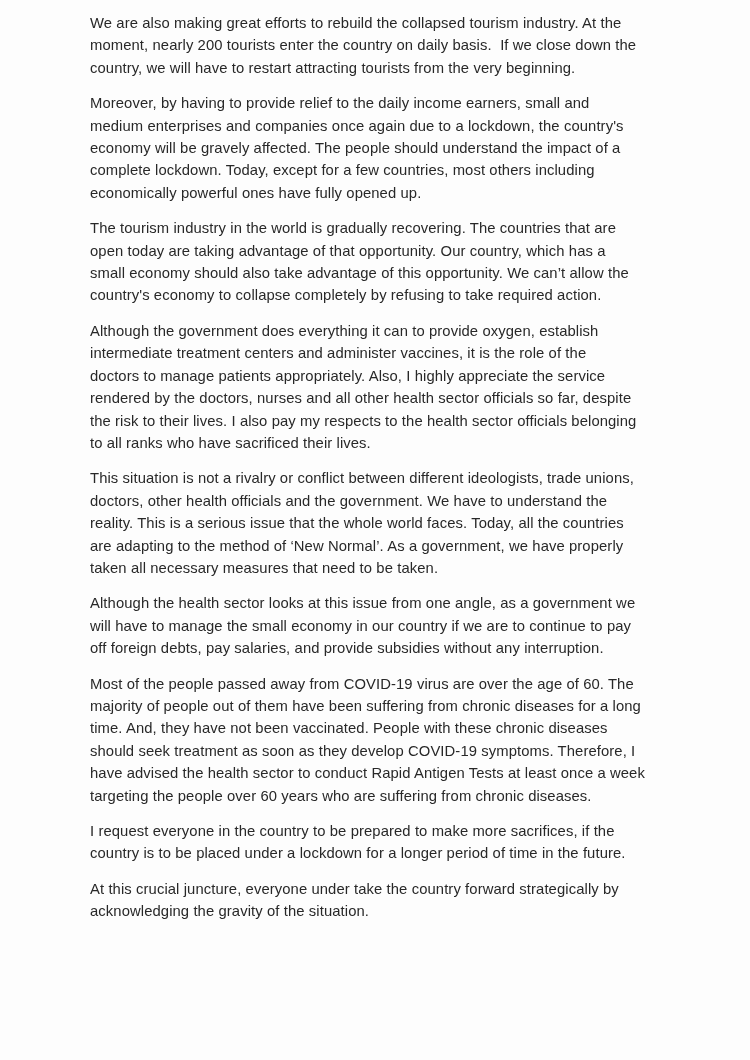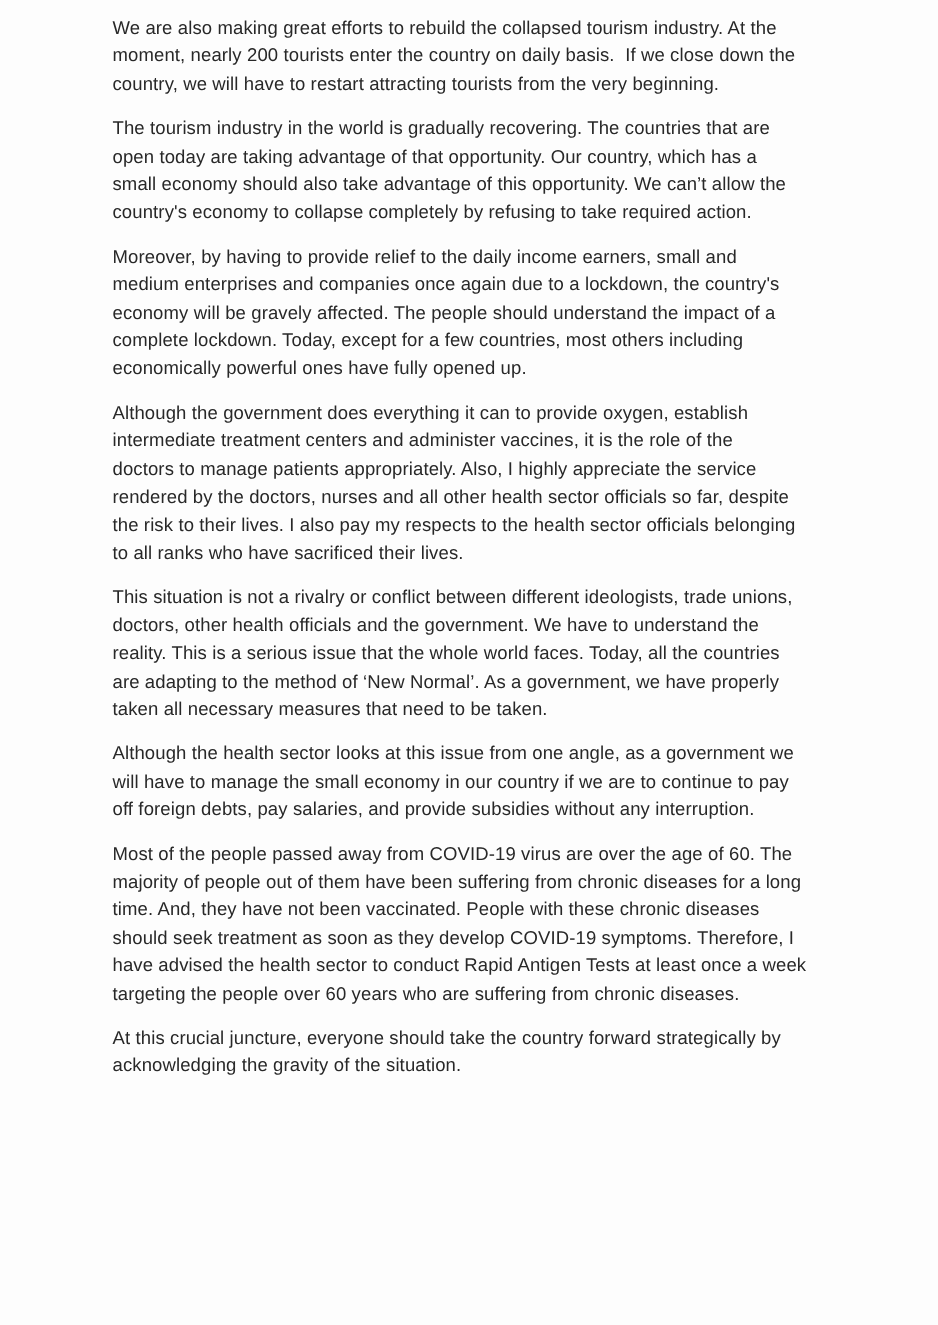--- a/index.html
+++ b/index.html
@@ -33,44 +33,46 @@
     letter-spacing: 0.1px;
   }
 </style>
 </head>
 <body>
 
 <div class="page">
   <p>We are also making great efforts to rebuild the collapsed tourism industry. At the
 moment, nearly 200 tourists enter the country on daily basis.  If we close down the
 country, we will have to restart attracting tourists from the very beginning.</p>
-  <p>The tourism industry in the world is gradually recovering. The countries that are
-open today are taking advantage of that opportunity. Our country, which has a
-small economy should also take advantage of this opportunity. We can’t allow the
-country's economy to collapse completely by refusing to take required action.</p>
   <p>Moreover, by having to provide relief to the daily income earners, small and
 medium enterprises and companies once again due to a lockdown, the country's
 economy will be gravely affected. The people should understand the impact of a
 complete lockdown. Today, except for a few countries, most others including
 economically powerful ones have fully opened up.</p>
+  <p>The tourism industry in the world is gradually recovering. The countries that are
+open today are taking advantage of that opportunity. Our country, which has a
+small economy should also take advantage of this opportunity. We can’t allow the
+country's economy to collapse completely by refusing to take required action.</p>
   <p>Although the government does everything it can to provide oxygen, establish
 intermediate treatment centers and administer vaccines, it is the role of the
 doctors to manage patients appropriately. Also, I highly appreciate the service
 rendered by the doctors, nurses and all other health sector officials so far, despite
 the risk to their lives. I also pay my respects to the health sector officials belonging
 to all ranks who have sacrificed their lives.</p>
   <p>This situation is not a rivalry or conflict between different ideologists, trade unions,
 doctors, other health officials and the government. We have to understand the
 reality. This is a serious issue that the whole world faces. Today, all the countries
 are adapting to the method of ‘New Normal’. As a government, we have properly
 taken all necessary measures that need to be taken.</p>
   <p>Although the health sector looks at this issue from one angle, as a government we
 will have to manage the small economy in our country if we are to continue to pay
 off foreign debts, pay salaries, and provide subsidies without any interruption.</p>
   <p>Most of the people passed away from COVID-19 virus are over the age of 60. The
 majority of people out of them have been suffering from chronic diseases for a long
 time. And, they have not been vaccinated. People with these chronic diseases
 should seek treatment as soon as they develop COVID-19 symptoms. Therefore, I
 have advised the health sector to conduct Rapid Antigen Tests at least once a week
 targeting the people over 60 years who are suffering from chronic diseases.</p>
-  <p>At this crucial juncture, everyone should take the country forward strategically by
+  <p>I request everyone in the country to be prepared to make more sacrifices, if the
+country is to be placed under a lockdown for a longer period of time in the future.</p>
+  <p>At this crucial juncture, everyone under take the country forward strategically by
 acknowledging the gravity of the situation.</p>
 </div>
 
 </body></html>

